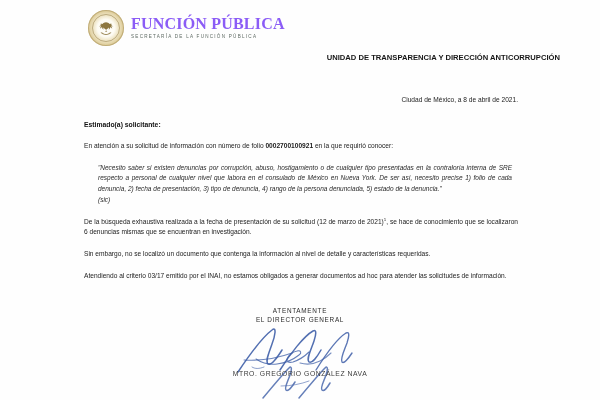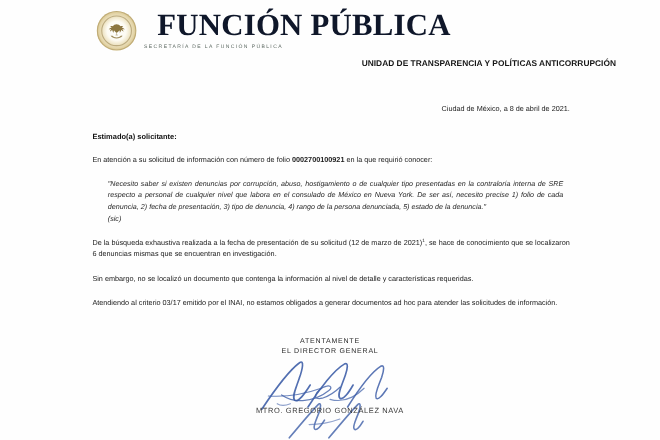--- a/index.html
+++ b/index.html
@@ -60,26 +60,25 @@
   }
 
   .wordmark {
     display: flex;
     flex-direction: column;
     justify-content: center;
     line-height: 1;
   }
   .wordmark-title {
     font-family: "Liberation Serif", serif;
-    font-size: 28px;
+    font-size: 16px;
     font-weight: 700;
     letter-spacing: 0.2px;
-    color: #0f172a;
+    color: #8b5cf6;
     white-space: nowrap;
-    margin-left: 12px;
   }
   .wordmark-sub {
     margin-top: 3px;
     font-family: "Liberation Sans", sans-serif;
     font-size: 4.6px;
     letter-spacing: 1.25px;
     color: #5e6a63;
     white-space: nowrap;
     text-transform: uppercase;
   }
@@ -212,21 +211,21 @@
         </g>
       </svg>
     </div>
     <div class="wordmark">
       <div class="wordmark-title">FUNCIÓN PÚBLICA</div>
       <div class="wordmark-sub">SECRETARÍA DE LA FUNCIÓN PÚBLICA</div>
     </div>
   </div>
 
   <div class="unit-block">
-    <div class="unit-line">UNIDAD DE TRANSPARENCIA Y POLÍTICAS ANTICORRUPCIÓN</div>
+    <div class="unit-line">UNIDAD DE TRANSPARENCIA Y DIRECCIÓN ANTICORRUPCIÓN</div>
   </div>
 
   <div class="date-line">Ciudad de México, a 8 de abril de 2021.</div>
 
   <div class="body">
 
     <div class="salutation">Estimado(a) solicitante:</div>
 
     <p class="para"><span>En atención a su solicitud de información con número de folio </span><b>0002700100921</b><span> en la que requirió conocer:</span></p>
 

